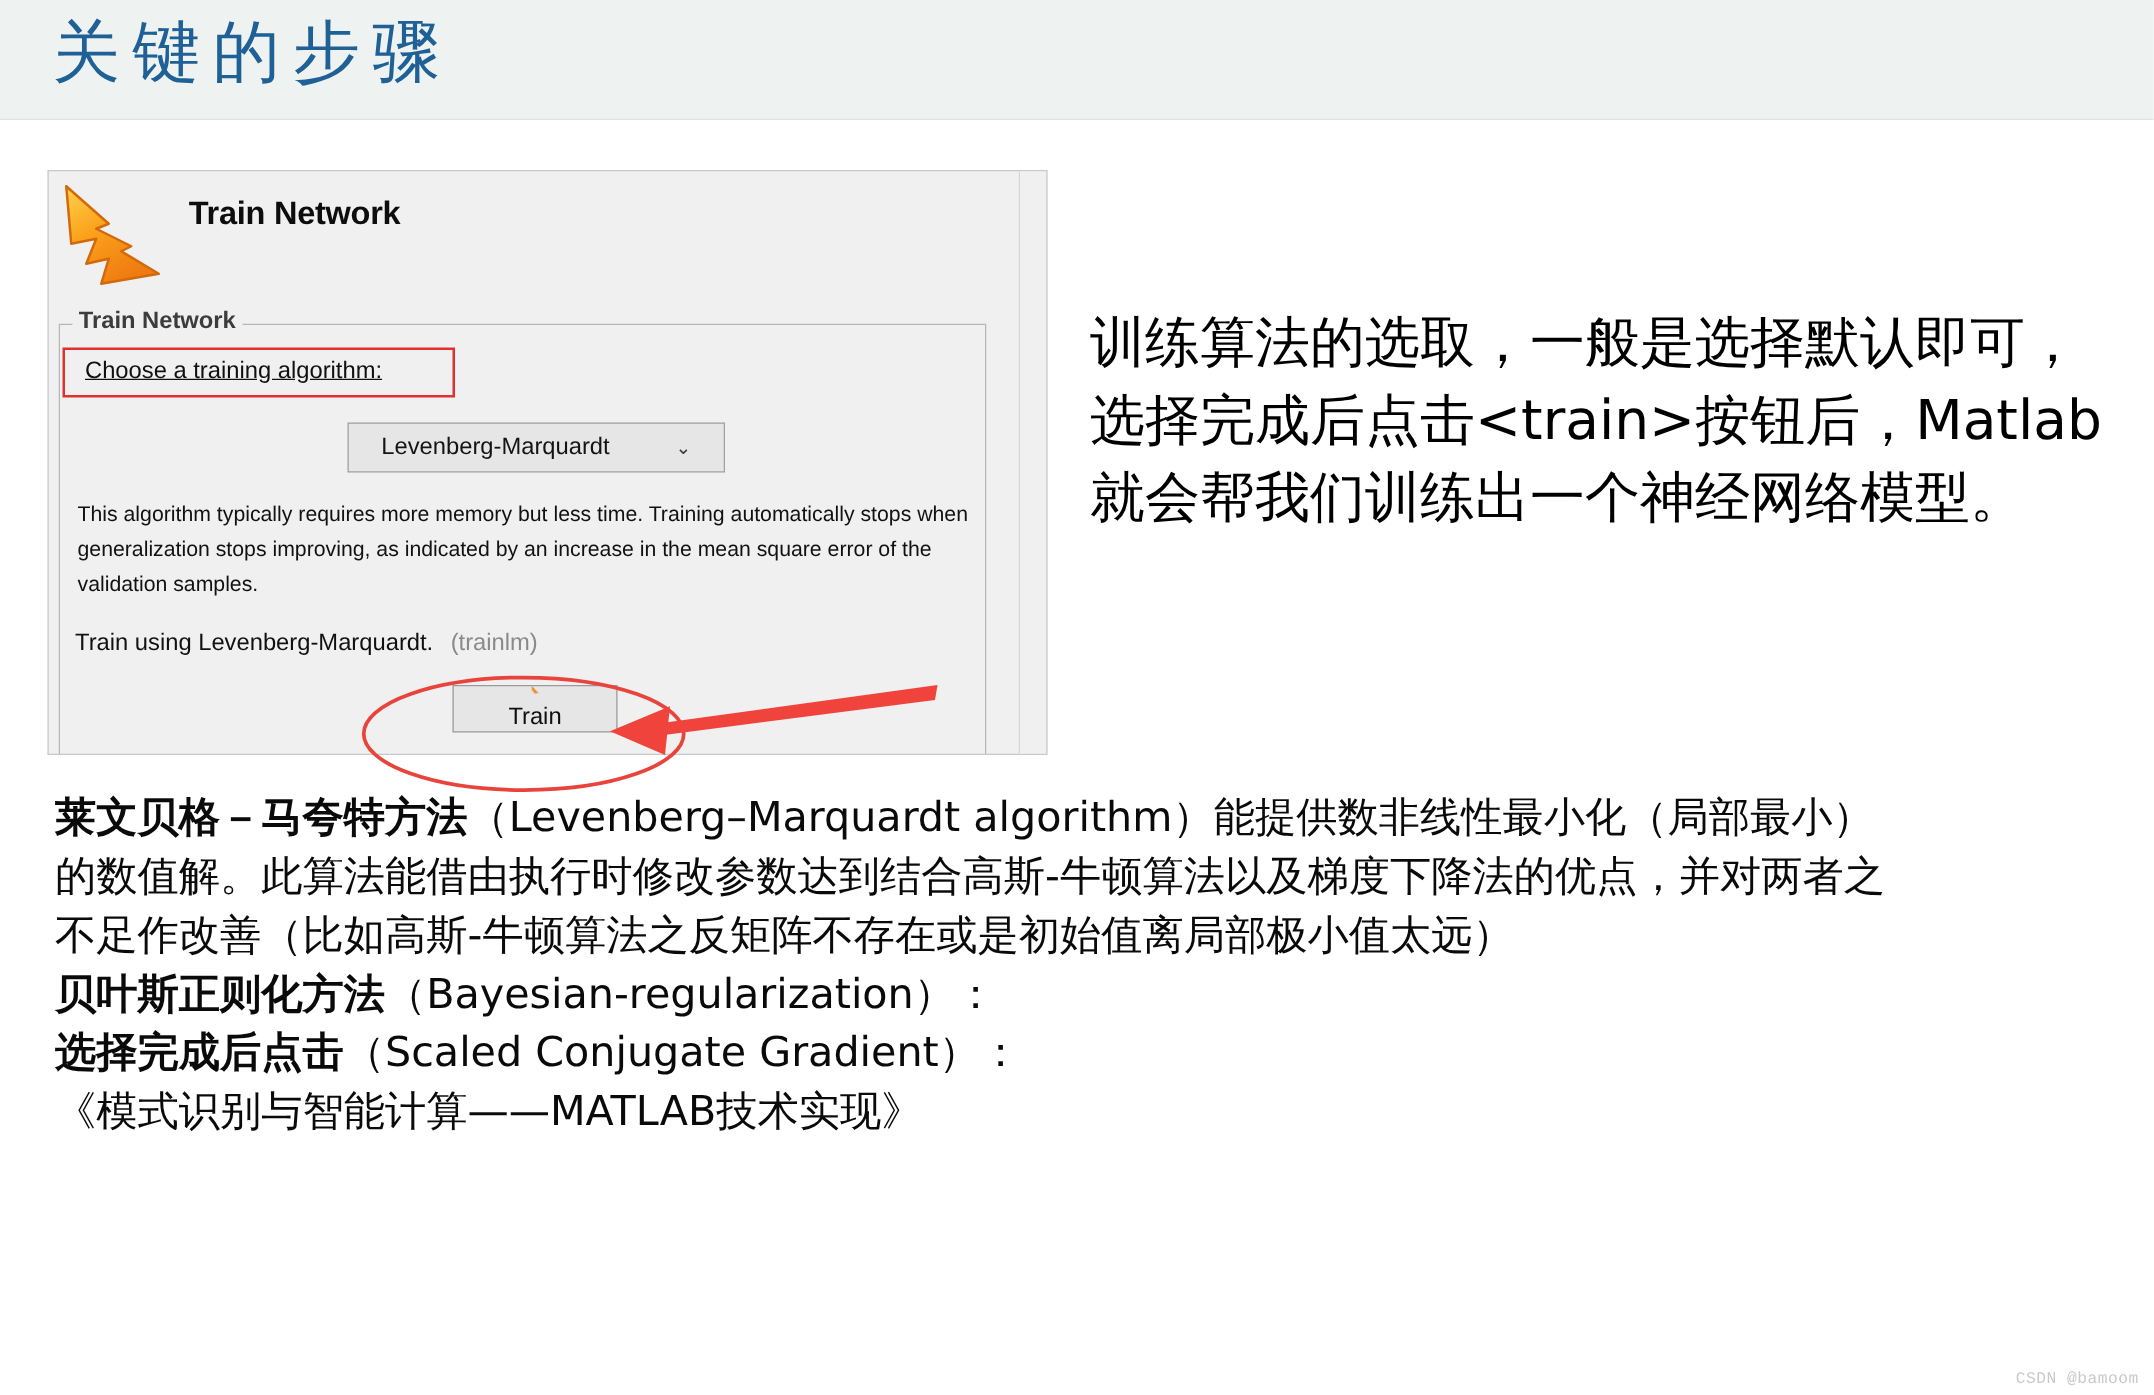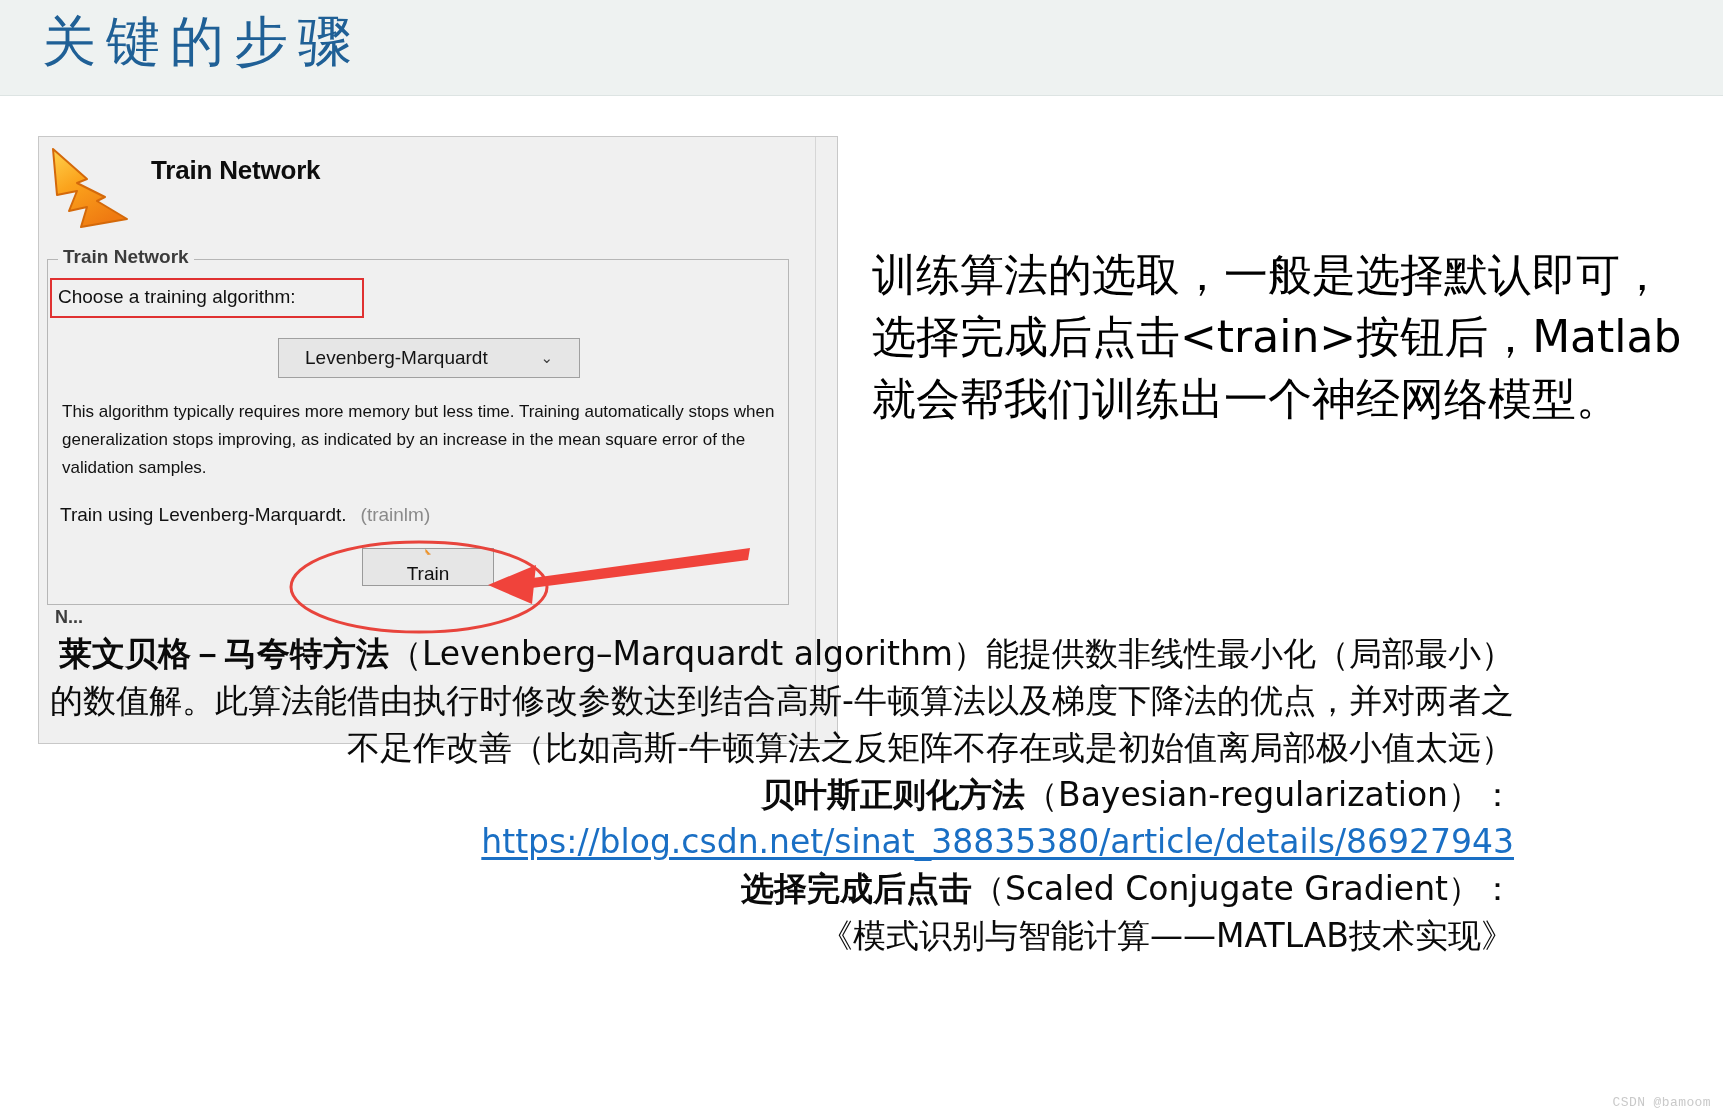--- a/index.html
+++ b/index.html
@@ -36,21 +36,21 @@
     white-space: nowrap;
     text-align: center;
   }
 
   
   #matlab-dialog {
     position: absolute;
     left: 38px;
     top: 136px;
     width: 800px;
-    height: 608px;
+    height: 468px;
     background: #f0f0f0;
     border: 1px solid #c8c8c8;
     box-sizing: border-box;
     font-family: "Liberation Sans", sans-serif;
     overflow: hidden;
   }
   #dialog-banner {
     position: relative;
     height: 108px;
   }
@@ -91,25 +91,26 @@
     left: 10px;
     top: -14px;
     background: #f0f0f0;
     padding: 0 5px;
     font-size: 19px;
     font-weight: bold;
     color: #3c3c3c;
   }
   #choose-algo-label {
     position: absolute;
-    left: 4px;
+    left: 14px;
     top: 22px;
     font-size: 19px;
     color: #101010;
     padding: 4px 6px 6px 6px;
+    text-decoration: underline;
   }
   #choose-algo-highlight {
     position: absolute;
     left: 2px;
     top: 18px;
     width: 314px;
     height: 40px;
     border: 2px solid #e03131;
     box-sizing: border-box;
     pointer-events: none;
@@ -214,21 +215,21 @@
   #bottom-body {
     position: absolute;
     left: 44px;
     top: 630px;
     width: 1470px;
     font-family: "DejaVu Sans", "Liberation Sans", sans-serif;
     font-size: 33px;
     line-height: 47px;
     color: #0a0a0a;
   }
-  #bottom-body p { margin: 0; text-align: right; }
+  #bottom-body p { margin: 0; }
   #bottom-body .b { font-weight: bold; }
   #para-lm { text-indent: 0; }
   #link-line {
     color: #1a6fc4;
     text-decoration: underline;
     text-underline-offset: 4px;
     font-size: 33px;
     display: inline-block;
   }
 
@@ -303,23 +304,20 @@
 <div id="right-note">训练算法的选取，一般是选择默认即可，选择完成后点击&lt;train&gt;按钮后，Matlab就会帮我们训练出一个神经网络模型。</div>
 
 <div id="bottom-body">
   <p id="para-lm">
     <span class="b">莱文贝格－马夸特方法</span><span>（Levenberg–Marquardt algorithm）能提供数非线性最小化（局部最小）的数值解。此算法能借由执行时修改参数达到结合高斯-牛顿算法以及梯度下降法的优点，并对两者之不足作改善（比如高斯-牛顿算法之反矩阵不存在或是初始值离局部极小值太远）</span>
   </p>
   <p>
     <span class="b">贝叶斯正则化方法</span><span>（Bayesian-regularization）：</span>
   </p>
   <p>
-    <a id="link-line" href="#">https://blog.csdn.net/sinat_38835380/article/details/86927943</a>
-  </p>
-  <p>
     <span class="b">选择完成后点击</span><span>（Scaled Conjugate Gradient）：</span>
   </p>
   <p>
     <span>《模式识别与智能计算——MATLAB技术实现》</span>
   </p>
 </div>
 
 <div id="watermark">CSDN @bamoom</div>
 
 </body></html>

